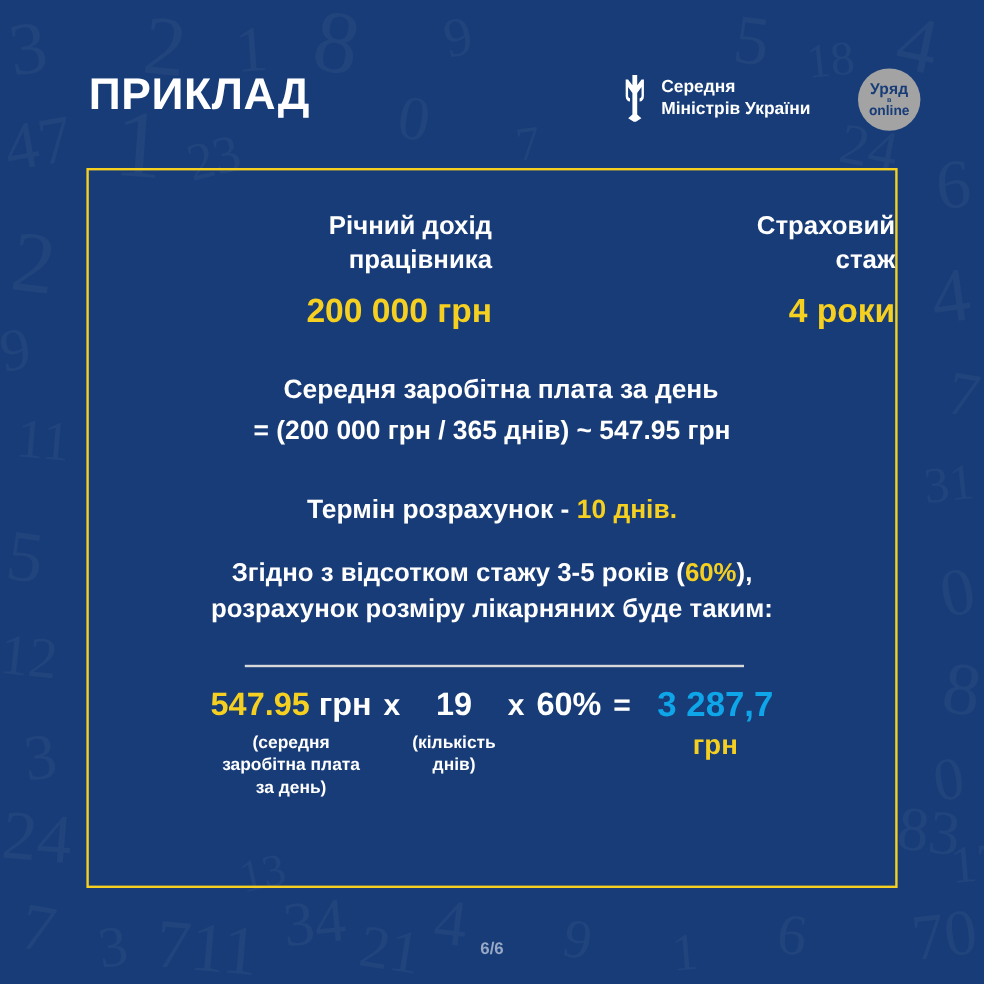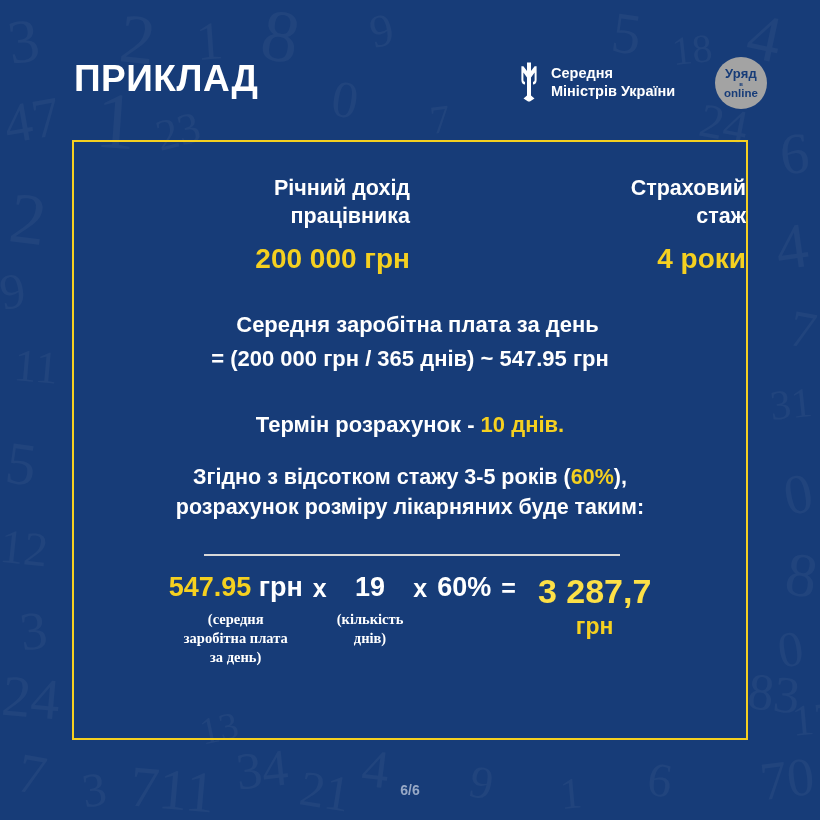--- a/index.html
+++ b/index.html
@@ -191,36 +191,35 @@
     font-size: 27px;
     font-weight: bold;
     white-space: nowrap;
   }
   .f-sub {
     font-size: 14.5px;
     font-weight: bold;
     line-height: 1.3;
     margin-top: 7px;
     color: #ffffff;
-    font-family: Liberation Serif, serif;
   }
   .f-op {
     font-size: 25px;
     font-weight: bold;
     padding: 2px 10px 0 10px;
     white-space: nowrap;
   }
   .result {
     text-align: center;
     margin-left: 12px;
   }
   .result .r-main {
-    font-size: 34px;
-    font-weight: bold;
-    color: #fde047;
+    font-size: 29px;
+    font-weight: bold;
+    color: #0ea5e9;
     white-space: nowrap;
   }
   .result .r-sub {
     font-size: 23px;
     font-weight: bold;
     color: #f5d020;
     margin-top: 2px;
   }
   .mixed-yellow { color: #f5d020; }
   .mixed-white  { color: #ffffff; }

